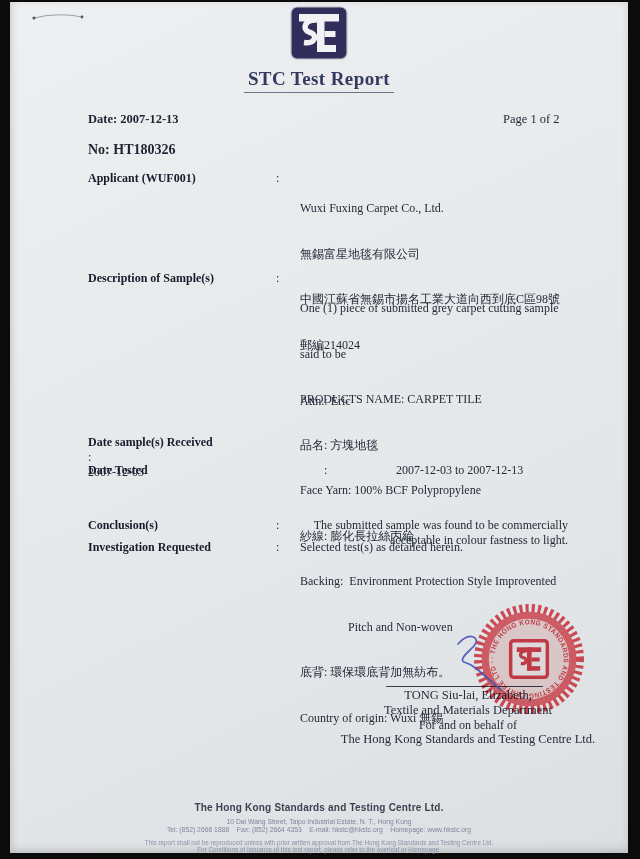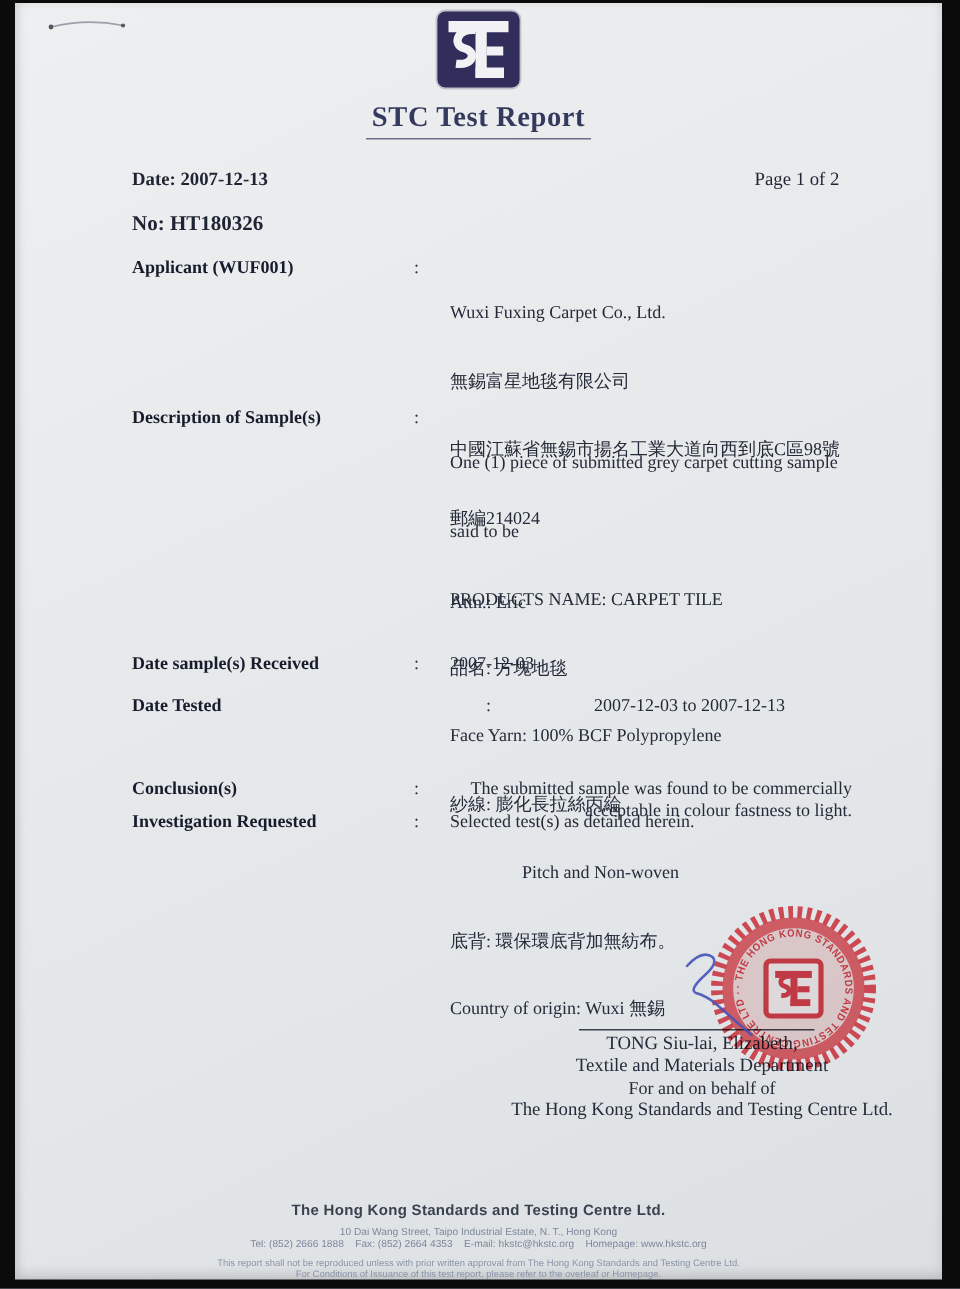--- a/index.html
+++ b/index.html
@@ -97,27 +97,28 @@
   <div class="row" style="top:269px;">
     <div class="lbl">Description of Sample(s)</div>
     <div class="col">:</div>
     <div class="val">
       <span class="vline">One (1) piece of submitted grey carpet cutting sample</span>
       <span class="vline">said to be</span>
       <span class="vline">PRODUCTS NAME: CARPET TILE</span>
       <span class="vline">品名: 方塊地毯</span>
       <span class="vline">Face Yarn: 100% BCF Polypropylene</span>
       <span class="vline">紗線: 膨化長拉絲丙綸</span>
+      <span class="vline">Backing:  Environment Protection Style Improvented</span>
       <span class="vline indent">Pitch and Non-woven</span>
       <span class="vline">底背: 環保環底背加無紡布。</span>
       <span class="vline">Country of origin: Wuxi 無錫</span>
     </div>
   </div>
 
-  <div class="row" style="top:433px;">
+  <div class="row" style="top:433px;flex-direction:column;">
     <div class="lbl">Date sample(s) Received</div>
     <div class="col">:</div>
     <div class="val">2007-12-03</div>
   </div>
 
   <div class="row" style="top:461px;gap:48px;">
     <div class="lbl">Date Tested</div>
     <div class="col">:</div>
     <div class="val">2007-12-03 to 2007-12-13</div>
   </div>

